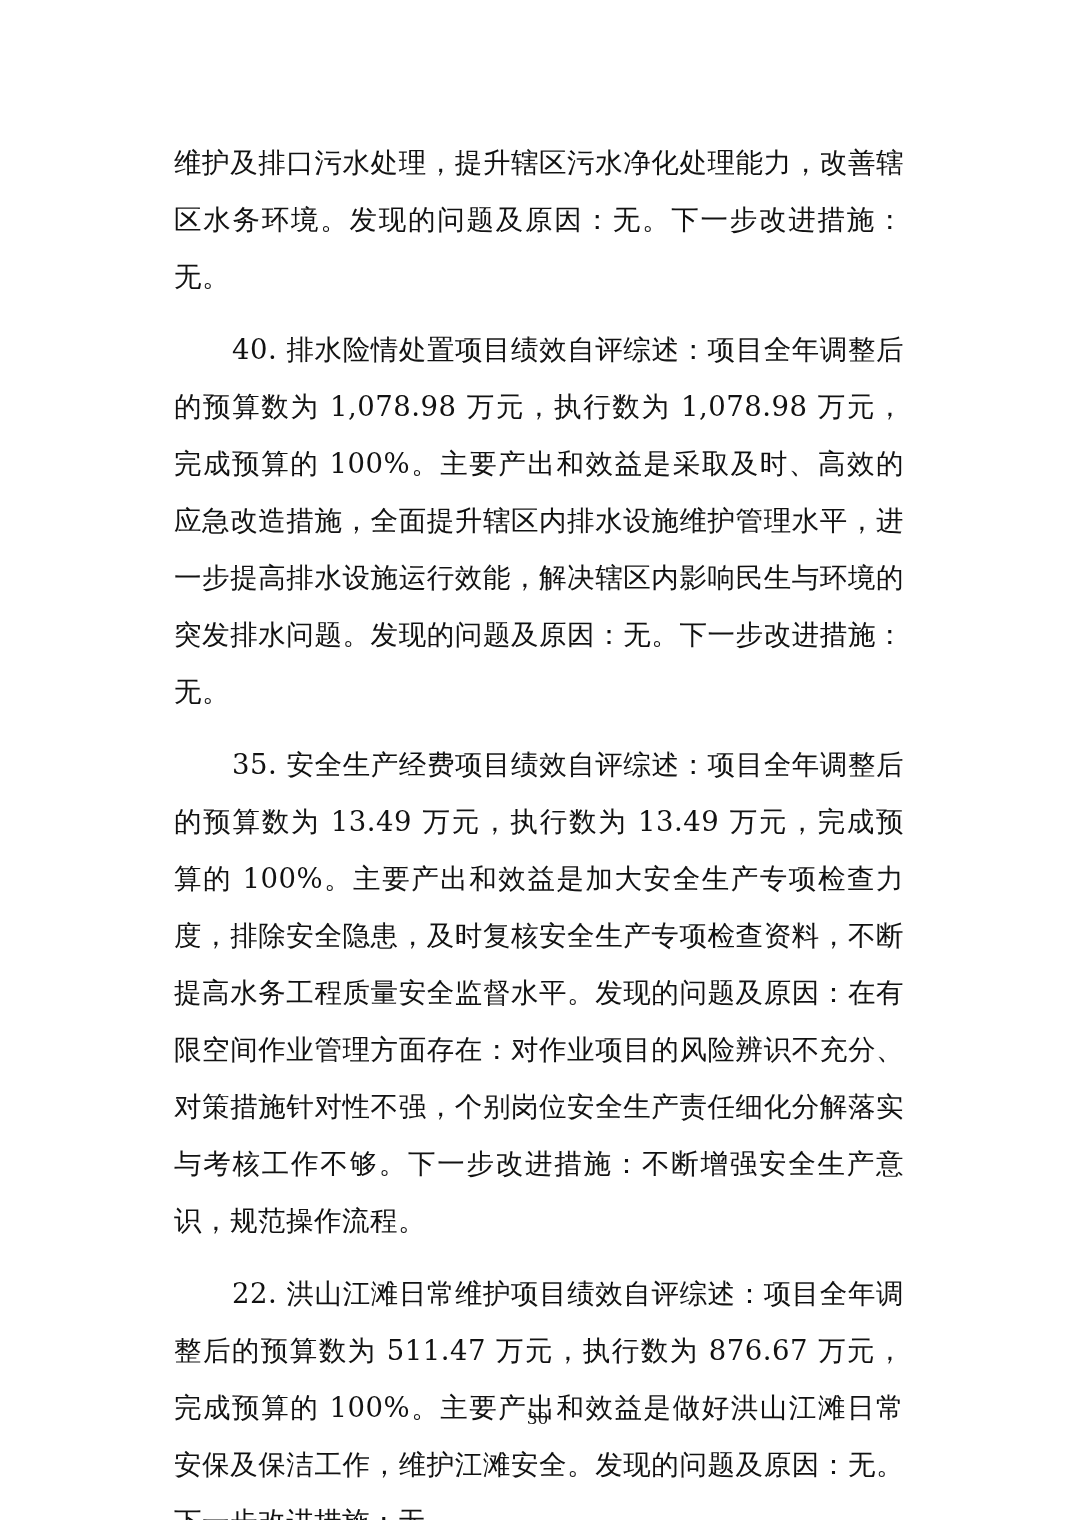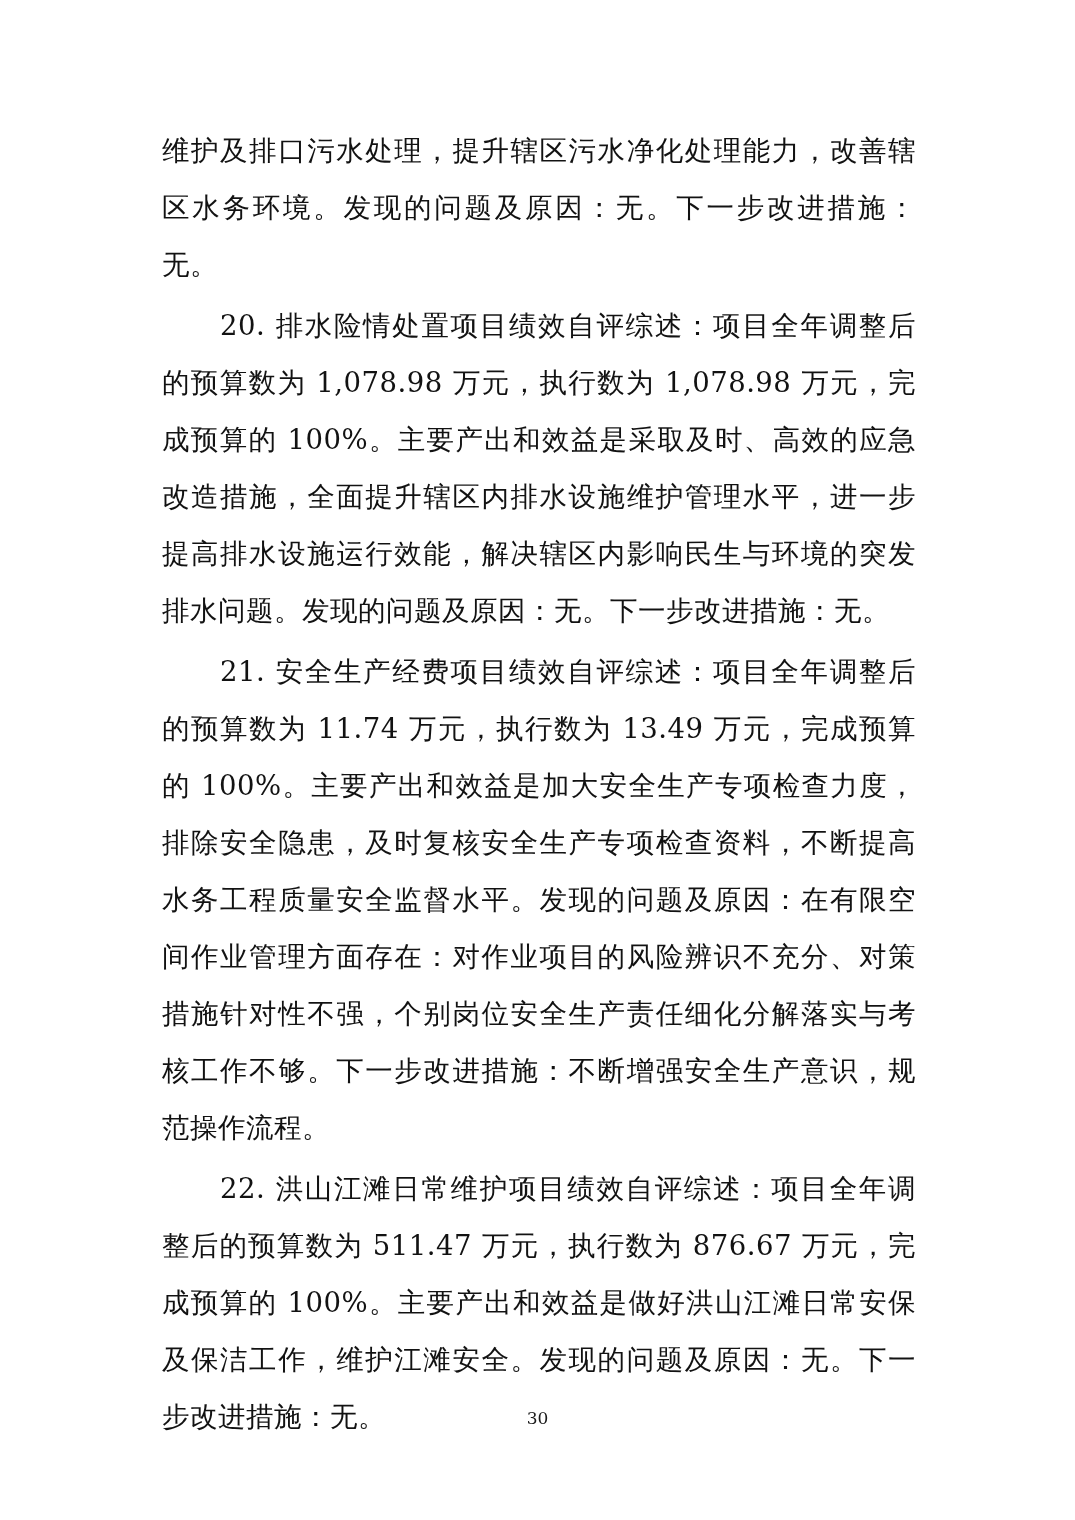--- a/index.html
+++ b/index.html
@@ -25,21 +25,21 @@
     width: 762px;
   }
   .para {
     font-family: "DejaVu Serif", serif;
     font-size: 27.5px;
     line-height: 57px;
     color: #121212;
     text-align: justify;
     text-justify: inter-character;
     letter-spacing: 0.5px;
-    margin: 4px;
+    margin: 16px;
     white-space: normal;
   }
   .para.indent {
     text-indent: 58px;
   }
   .page-number {
     position: absolute;
     left: 0;
     right: 0;
     top: 1408px;
@@ -48,18 +48,18 @@
     font-size: 17px;
     color: #1a1a1a;
   }
 </style>
 </head>
 <body>
 
 <div class="page">
   <div class="content">
     <p class="para">维护及排口污水处理，提升辖区污水净化处理能力，改善辖区水务环境。发现的问题及原因：无。下一步改进措施：无。</p>
-    <p class="para indent">20. 排水险情处置项目绩效自评综述：项目全年调整后的预算数为 1,078.98 万元，执行数为 1,078.98 万元，完成预算的 100%。主要产出和效益是采取及时、高效的应急改造措施，全面提升辖区内排水设施维护管理水平，进一步提高排水设施运行效能，解决辖区内影响民生与环境的突发排水问题。发现的问题及原因：无。下一步改进措施：无。</p>
-    <p class="para indent">21. 安全生产经费项目绩效自评综述：项目全年调整后的预算数为 11.74 万元，执行数为 13.49 万元，完成预算的 100%。主要产出和效益是加大安全生产专项检查力度，排除安全隐患，及时复核安全生产专项检查资料，不断提高水务工程质量安全监督水平。发现的问题及原因：在有限空间作业管理方面存在：对作业项目的风险辨识不充分、对策措施针对性不强，个别岗位安全生产责任细化分解落实与考核工作不够。下一步改进措施：不断增强安全生产意识，规范操作流程。</p>
+    <p class="para indent">40. 排水险情处置项目绩效自评综述：项目全年调整后的预算数为 1,078.98 万元，执行数为 1,078.98 万元，完成预算的 100%。主要产出和效益是采取及时、高效的应急改造措施，全面提升辖区内排水设施维护管理水平，进一步提高排水设施运行效能，解决辖区内影响民生与环境的突发排水问题。发现的问题及原因：无。下一步改进措施：无。</p>
+    <p class="para indent">35. 安全生产经费项目绩效自评综述：项目全年调整后的预算数为 13.49 万元，执行数为 13.49 万元，完成预算的 100%。主要产出和效益是加大安全生产专项检查力度，排除安全隐患，及时复核安全生产专项检查资料，不断提高水务工程质量安全监督水平。发现的问题及原因：在有限空间作业管理方面存在：对作业项目的风险辨识不充分、对策措施针对性不强，个别岗位安全生产责任细化分解落实与考核工作不够。下一步改进措施：不断增强安全生产意识，规范操作流程。</p>
     <p class="para indent">22. 洪山江滩日常维护项目绩效自评综述：项目全年调整后的预算数为 511.47 万元，执行数为 876.67 万元，完成预算的 100%。主要产出和效益是做好洪山江滩日常安保及保洁工作，维护江滩安全。发现的问题及原因：无。下一步改进措施：无。</p>
   </div>
   <div class="page-number">30</div>
 </div>
 
 </body></html>

